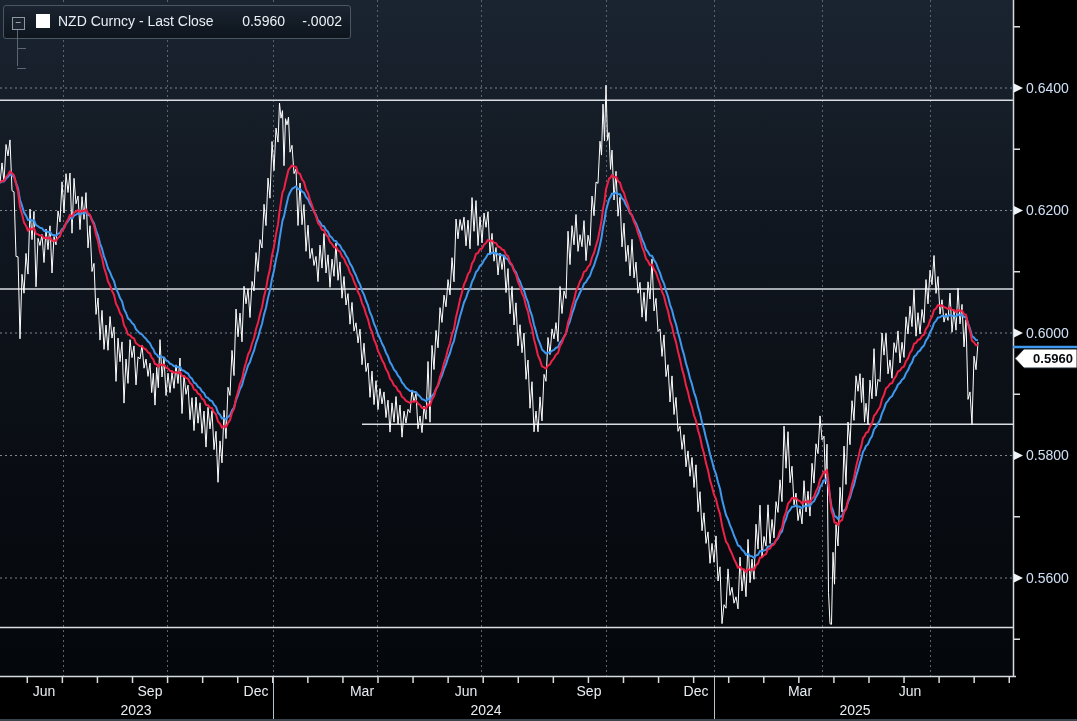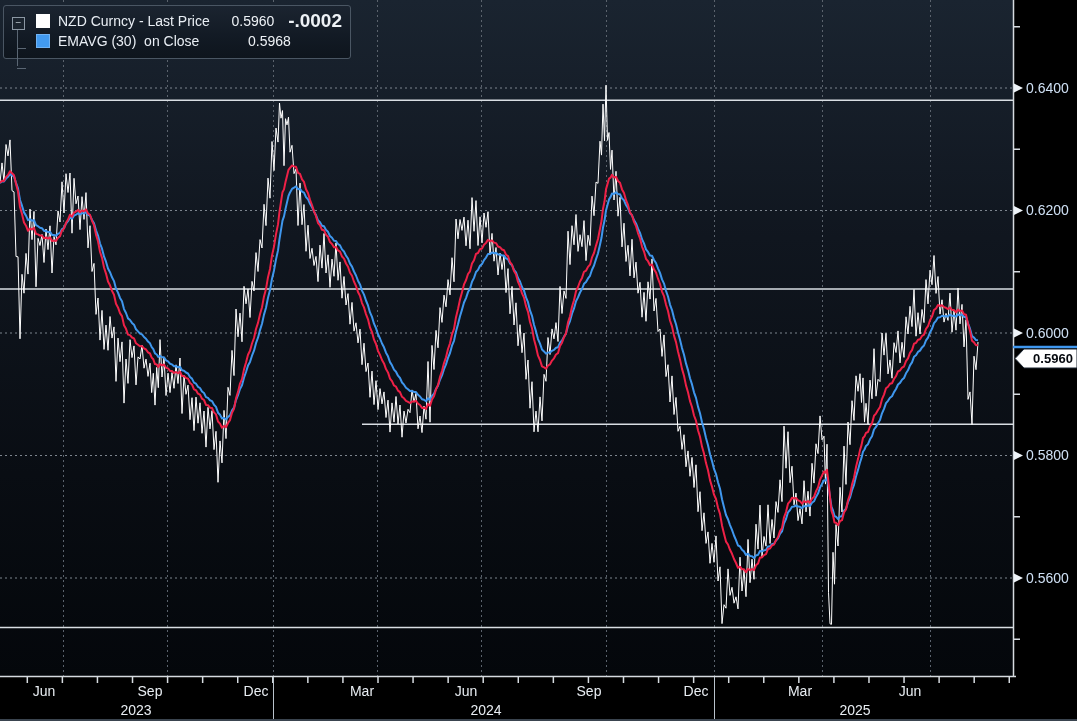--- a/index.html
+++ b/index.html
@@ -7,21 +7,21 @@
          font-family:"Liberation Sans", sans-serif;}
   #chart{position:absolute;left:0;top:0;}
   
   #legend{position:absolute;left:3px;top:5px;width:348px;padding:5px 8px 7px 8px;
           background:linear-gradient(180deg,#1b2430 0%,#121a24 60%,#0e151d 100%);
           border:1px solid #4a5663;border-radius:3px;box-sizing:border-box;}
   .lrow{display:flex;align-items:center;height:20px;position:relative;z-index:2;}
   .swatch{width:14px;height:14px;margin-right:8px;flex:0 0 14px;border:1px solid rgba(255,255,255,.25);box-sizing:border-box;}
   .llabel{width:190px;color:#e9eef4;font-size:14px;white-space:pre;overflow:hidden;}
   .lvalue{width:62px;color:#eef2f6;font-size:14px;}
-  .lchange{color:#eef2f6;font-size:19px;font-weight:bold;}
+  .lchange{color:#eef2f6;font-size:14px;}
   .lrow .indent{width:24px;flex:0 0 24px;}
   #expander{position:absolute;left:8px;top:11px;width:11px;height:11px;border:1px solid #8b97a3;
             background:#1b242e;color:#c3ccd5;font-size:10px;line-height:9px;text-align:center;z-index:3;}
   .treev{position:absolute;left:13px;top:22px;width:1px;height:38px;background:#5a6673;z-index:1;}
   .treeh{position:absolute;left:13px;width:9px;height:1px;background:#5a6673;z-index:1;}
 </style>
 </head>
 <body>
 
 <div id="stage">
@@ -142,25 +142,18 @@
 
   <div id="legend">
     <div id="expander">−</div>
     <div class="treev"></div>
     <div class="treeh" style="top:42px"></div>
     <div class="treeh" style="top:62px"></div>
 
     <div class="lrow">
       <span class="indent"></span>
       <span class="swatch" style="background: rgb(255, 255, 255);"></span>
-      <span class="llabel">NZD Curncy - Last Price</span>
+      <span class="llabel">NZD Curncy - Last Close</span>
       <span class="lvalue">0.5960</span>
       <span class="lchange">-.0002</span>
-    </div>
-    <div class="lrow">
-      <span class="indent"></span>
-      <span class="swatch" style="background: rgb(66, 154, 239);"></span>
-      <span class="llabel">EMAVG (30)  on Close</span>
-      <span class="lvalue">0.5968</span>
-      <span class="lchange"></span>
     </div>
   </div>
 </div>
 
 </body></html>

